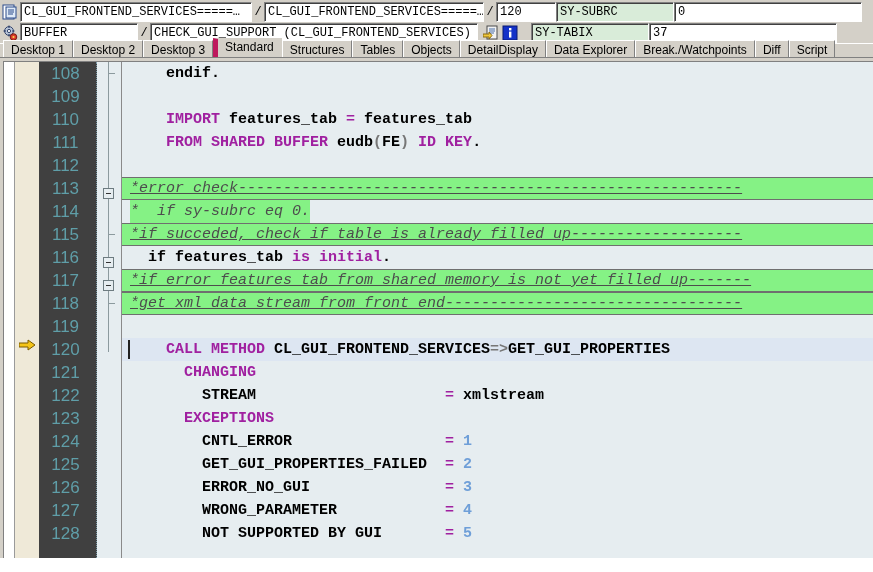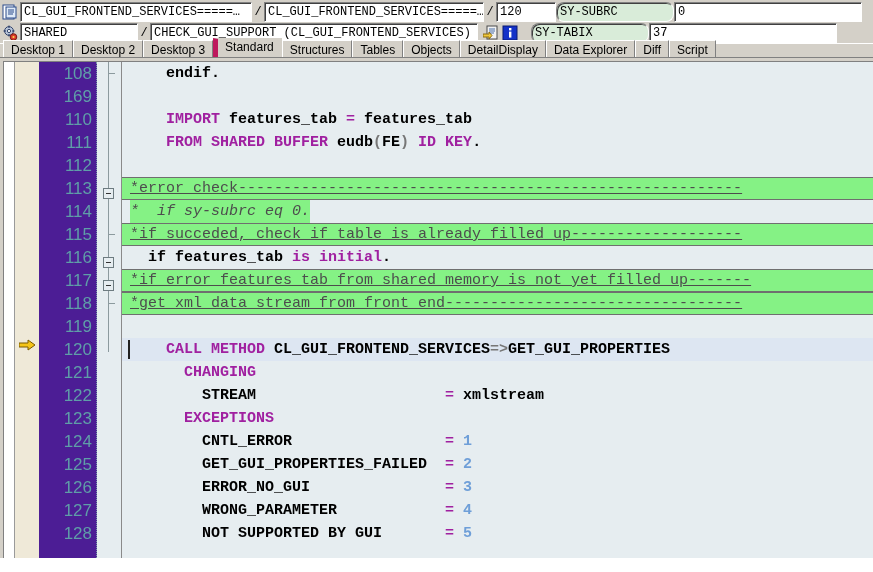--- a/index.html
+++ b/index.html
@@ -44,21 +44,20 @@
     display: flex;
     align-items: center;
     padding: 0 3px;
     font-family: "Liberation Mono", monospace;
     font-size: 12px;
     overflow: hidden;
     white-space: nowrap;
   }
   .fld.green {
     background: #d9ecd9;
-    border-radius: 8px;
   }
   .slash {
     width: 12px;
     min-width: 12px;
     display: flex;
     align-items: center;
     justify-content: center;
     font-family: "Liberation Mono", monospace;
     font-size: 12px;
     background: #d4d0c8;
@@ -144,23 +143,23 @@
   }
   .arrow-col {
     width: 24px;
     min-width: 24px;
     background: #efe9d8;
     position: relative;
   }
   .num-col {
     width: 58px;
     min-width: 58px;
-    background: #4c1d95;
+    background: #404040;
     border-right: 1px dotted #7a9aa8;
-    text-align: right;
+    text-align: center;
     padding-right: 4px;
     box-sizing: border-box;
   }
   .fold-col {
     width: 24px;
     min-width: 24px;
     background: #e6edf0;
     position: relative;
   }
   .code-col {
@@ -192,20 +191,21 @@
     border-top: 1px solid #6f6f6f;
     border-bottom: 1px solid #6f6f6f;
     height: 23px;
     line-height: 21px;
   }
   .code-col .row.cur {
     background: #dde6f2;
   }
   .cmt {
     color: #4d4d4d;
+    font-style: italic;
     text-decoration: underline;
     margin-top: 36px;
   }
   .cmt-short {
     background: #85f285;
     display: inline-block;
     border-bottom: 1px solid #6f6f6f;
     color: #4d4d4d;
     font-style: italic;
   }
@@ -294,21 +294,21 @@
         <circle cx="7" cy="6" r="4.4" fill="#b8c4d8" stroke="#33446b"></circle>
         <circle cx="7" cy="6" r="1.6" fill="#ffffff" stroke="#33446b"></circle>
         <rect x="6.3" y="0.6" width="1.4" height="2.2" fill="#33446b"></rect>
         <rect x="6.3" y="9.2" width="1.4" height="2.2" fill="#33446b"></rect>
         <rect x="1.6" y="5.3" width="2.2" height="1.4" fill="#33446b"></rect>
         <rect x="10.2" y="5.3" width="2.2" height="1.4" fill="#33446b"></rect>
         <circle cx="11.5" cy="12" r="3.3" fill="#d83a2a" stroke="#7a1a10"></circle>
         <circle cx="11.5" cy="12" r="1.1" fill="#ffd24d"></circle>
       </svg>
     </div>
-    <div class="fld f-evtype">SHARED</div>
+    <div class="fld f-evtype">BUFFER</div>
     <div class="slash">/</div>
     <div class="fld f-evname">CHECK_GUI_SUPPORT (CL_GUI_FRONTEND_SERVICES)</div>
     <div class="icon-pair">
       <span>
         <svg class="ico16" viewBox="0 0 16 16">
           <rect x="4" y="1" width="10" height="13" fill="#f2f2f2" stroke="#4a4a4a"></rect>
           <line x1="6" y1="4" x2="12" y2="4" stroke="#4a6fa8"></line>
           <line x1="6" y1="6" x2="12" y2="6" stroke="#4a6fa8"></line>
           <line x1="6" y1="8" x2="11" y2="8" stroke="#4a6fa8"></line>
           <path d="M0 9 L6 9 L6 7 L9 10.5 L6 14 L6 12 L0 12 Z" fill="#f0c83c" stroke="#8a6a10"></path>
@@ -330,38 +330,39 @@
 <div class="tabbar">
   <div class="tab">Desktop 1</div>
   <div class="tab">Desktop 2</div>
   <div class="tab">Desktop 3</div>
   <div class="tab active">Standard</div>
   <div class="tab">Structures</div>
   <div class="tab">Tables</div>
   <div class="tab">Objects</div>
   <div class="tab">DetailDisplay</div>
   <div class="tab">Data Explorer</div>
+  <div class="tab">Break./Watchpoints</div>
   <div class="tab">Diff</div>
   <div class="tab">Script</div>
 </div>
 
 <div class="editor-outer">
   <div class="editor-frame">
 
     <div class="mark-col"></div>
 
     <div class="arrow-col">
       <svg class="exec-arrow" style="top:277px" viewBox="0 0 17 12">
         <path d="M0 4 L9 4 L9 1 L16 6 L9 11 L9 8 L0 8 Z" fill="#f5c518" stroke="#7a5a00"></path>
       </svg>
     </div>
 
     <div class="num-col">
       <div class="row">108</div>
-      <div class="row">169</div>
+      <div class="row">109</div>
       <div class="row">110</div>
       <div class="row">111</div>
       <div class="row">112</div>
       <div class="row">113</div>
       <div class="row">114</div>
       <div class="row">115</div>
       <div class="row">116</div>
       <div class="row">117</div>
       <div class="row">118</div>
       <div class="row">119</div>

